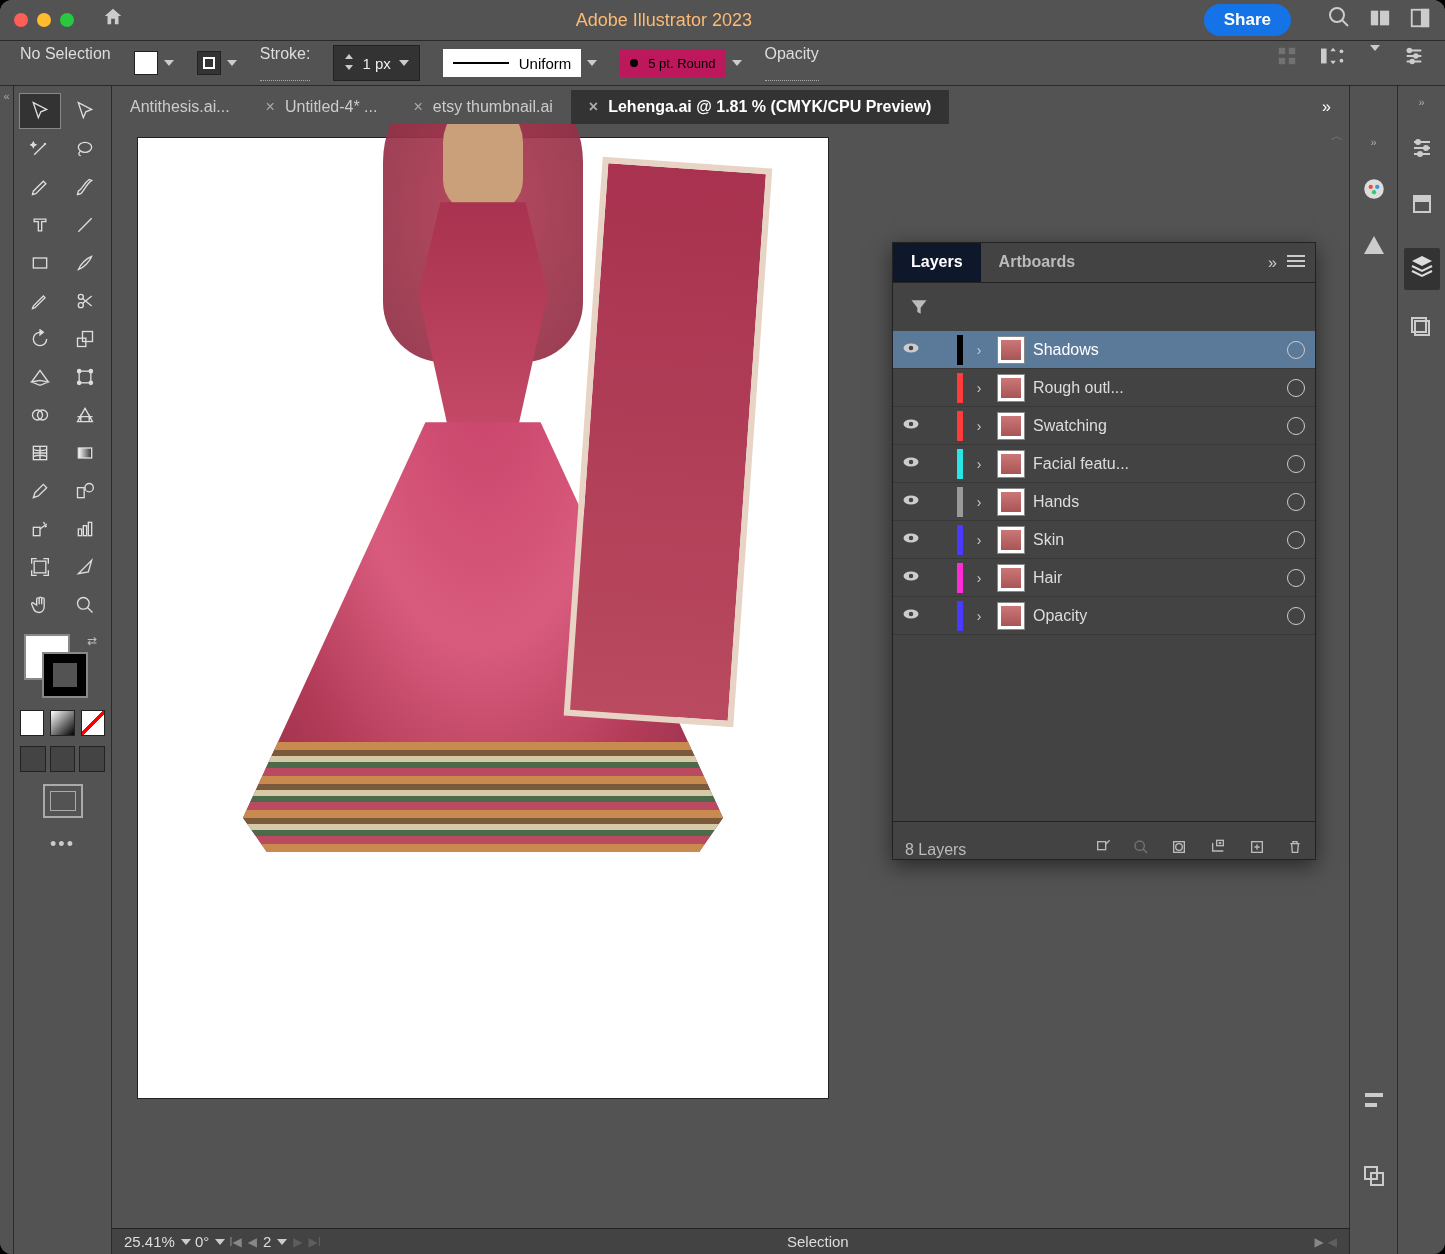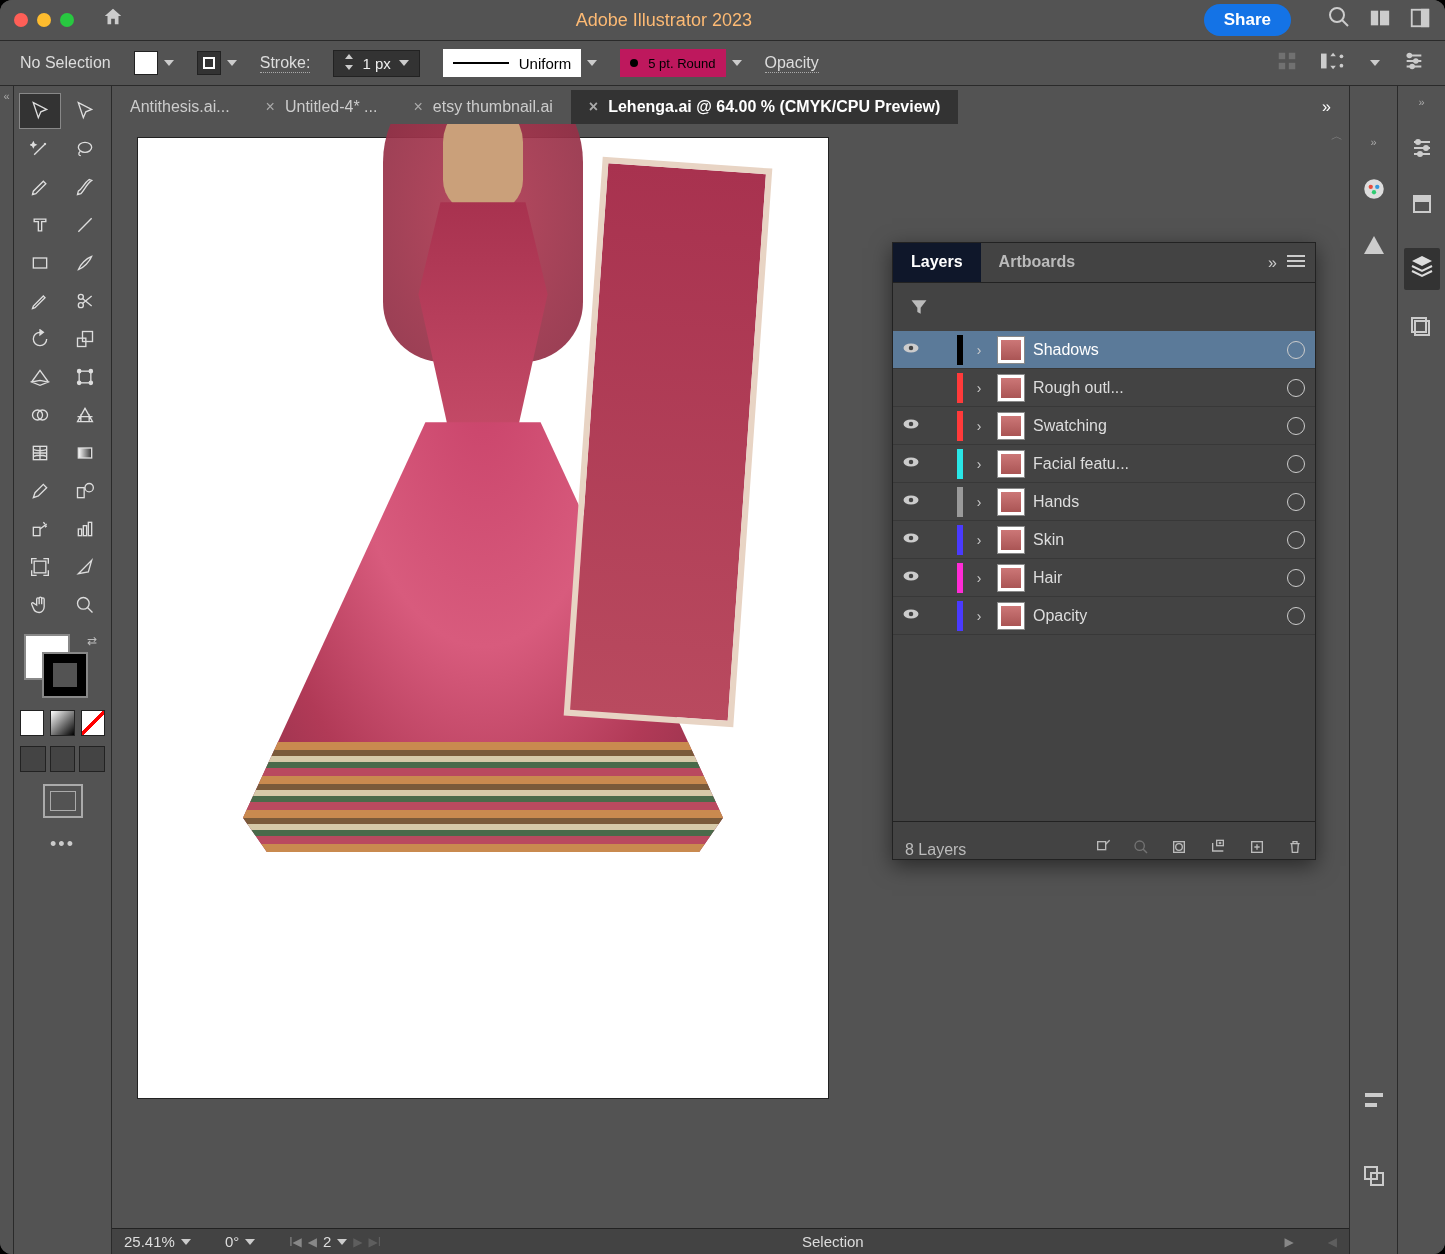--- a/index.html
+++ b/index.html
@@ -11,21 +11,21 @@
 .traffic { display:flex; gap:9px; }
 .traffic span { width:14px; height:14px; border-radius:50%; }
 .tl-close{background:#ff5f57;} .tl-min{background:#febc2e;} .tl-max{background:#28c840;}
 .home-icon { margin-left:28px; color:#ccc; font-size:22px; }
 .app-title { flex:1; text-align:center; color:#fdba74; font-size:18px; }
 .share-btn { background:#1473e6; color:#fff; font-weight:600; font-size:17px; padding:6px 20px; border-radius:18px; border:none; margin-right:18px; }
 .tb-icon { color:#ccc; margin-left:18px; }
 .tb-search { font-size:22px; }
 
 
-.optbar { height:46px; background:#535353; border-top:1px solid #2a2a2a; border-bottom:1px solid #2a2a2a; display:flex; align-items:center; padding:13px 20px; color:#ddd; font-size:16px; gap:23px; }
+.optbar { height:46px; background:#535353; border-top:1px solid #2a2a2a; border-bottom:1px solid #2a2a2a; display:flex; padding:4px 20px; color:#ddd; font-size:16px; gap:23px; }
 .opt-item { display:flex; align-items:center; gap:6px; }
 .swatch { width:24px; height:24px; border:1px solid #222; }
 .swatch.white{background:#fff;} .swatch.darksq{background:#333;position:relative;}
 .swatch.darksq::after{content:'';position:absolute;inset:5px;border:2px solid #fff;}
 .dd-arrow{width:0;height:0;border-left:5px solid transparent;border-right:5px solid transparent;border-top:6px solid #ccc;}
 .opt-label{color:#ddd;}
 .stroke-field{background:#333;border:1px solid #222;color:#eee;padding:3px 10px;font-size:15px;display:flex;align-items:center;gap:8px;}
 .uniform-box{background:#fff;color:#000;height:28px;display:flex;align-items:center;padding:0 10px;gap:10px;font-size:15px;}
 .uniform-box .line{width:56px;height:2px;background:#000;}
 .round-box{background:#be185d;color:#000;height:28px;display:flex;align-items:center;padding:0 10px;gap:10px;font-size:13px;}
@@ -71,21 +71,21 @@
 
 .fig{position:absolute;left:50%;top:52%;transform:translate(-50%,-50%);}
 .skirt{width:480px;height:430px;background:radial-gradient(ellipse at 50% -10%,#c9436a 0%,#d85b7d 40%,#b13a57 70%,#8b2f47 100%);clip-path:polygon(38% 0%,62% 0%,100% 92%,95% 100%,5% 100%,0% 92%);position:relative;}
 .skirt::after{content:'';position:absolute;left:0;right:0;bottom:0;height:110px;background:repeating-linear-gradient(#c98a4f 0 8px,#7a5a3a 8px 14px,#d6c9a8 14px 20px,#4a6a4a 20px 26px,#b94a5f 26px 34px);}
 .bodice{position:absolute;left:50%;top:-220px;transform:translateX(-50%);width:170px;height:230px;background:linear-gradient(#a8324f,#c44a67);clip-path:polygon(25% 0%,75% 0%,88% 40%,70% 100%,30% 100%,12% 40%);}
 .head{position:absolute;left:50%;top:-320px;transform:translateX(-50%);width:80px;height:110px;background:#caa07a;border-radius:40px 40px 32px 32px;}
 .veil{position:absolute;left:50%;top:-360px;transform:translateX(-50%);width:200px;height:300px;background:radial-gradient(#b13a52,#8e2d44);border-radius:100px 100px 60px 60px;opacity:.92;}
 .dupatta{position:absolute;right:-30px;top:-260px;width:170px;height:560px;background:linear-gradient(#a8324f,#b94a5f);border:6px solid #e8d4c4;transform:rotate(4deg);}
 
 
-.status{height:26px;background:#434343;border-top:1px solid #222;display:flex;align-items:center;color:#ddd;font-size:15px;padding:0 12px;gap:34px;}
+.status{height:26px;background:#434343;border-top:1px solid #222;display:flex;align-items:center;color:#ddd;font-size:15px;padding:0 12px;gap:4px;}
 .status .sec{display:flex;align-items:center;gap:6px;}
 .stat-grow{flex:1;text-align:center;}
 .sb-arrow{color:#888;font-size:12px;}
 
 
 .rstrip{width:48px;background:#535353;border-left:1px solid #2a2a2a;display:flex;flex-direction:column;align-items:center;padding-top:50px;gap:26px;color:#ccc;}
 .rstrip .ric{font-size:22px;}
 .rstrip.r2{padding-top:10px;}
 .collapse-r{height:14px;font-size:11px;color:#aaa;text-align:center;width:100%;}
 
@@ -415,21 +415,21 @@
         <div class="tab">
             <span class="xbtn">×</span>
             <span>Untitled-4* ...</span>
           </div>
         <div class="tab">
             <span class="xbtn">×</span>
             <span>etsy thumbnail.ai</span>
           </div>
         <div class="tab active">
             <span class="xbtn">×</span>
-            <span>Lehenga.ai @ 64.00 % (CMYK/CPU Preview)</span>
+            <span>Lehenga.ai @ 1.81 % (CMYK/CPU Preview)</span>
           </div>
         <div class="tab-over">»</div>
       </div>
 
       <div class="canvas-wrap">
         <div class="scroll-up">︿</div>
         <div class="artboard">
           <div class="fig">
             <div class="veil"></div>
             <div class="head"></div>

